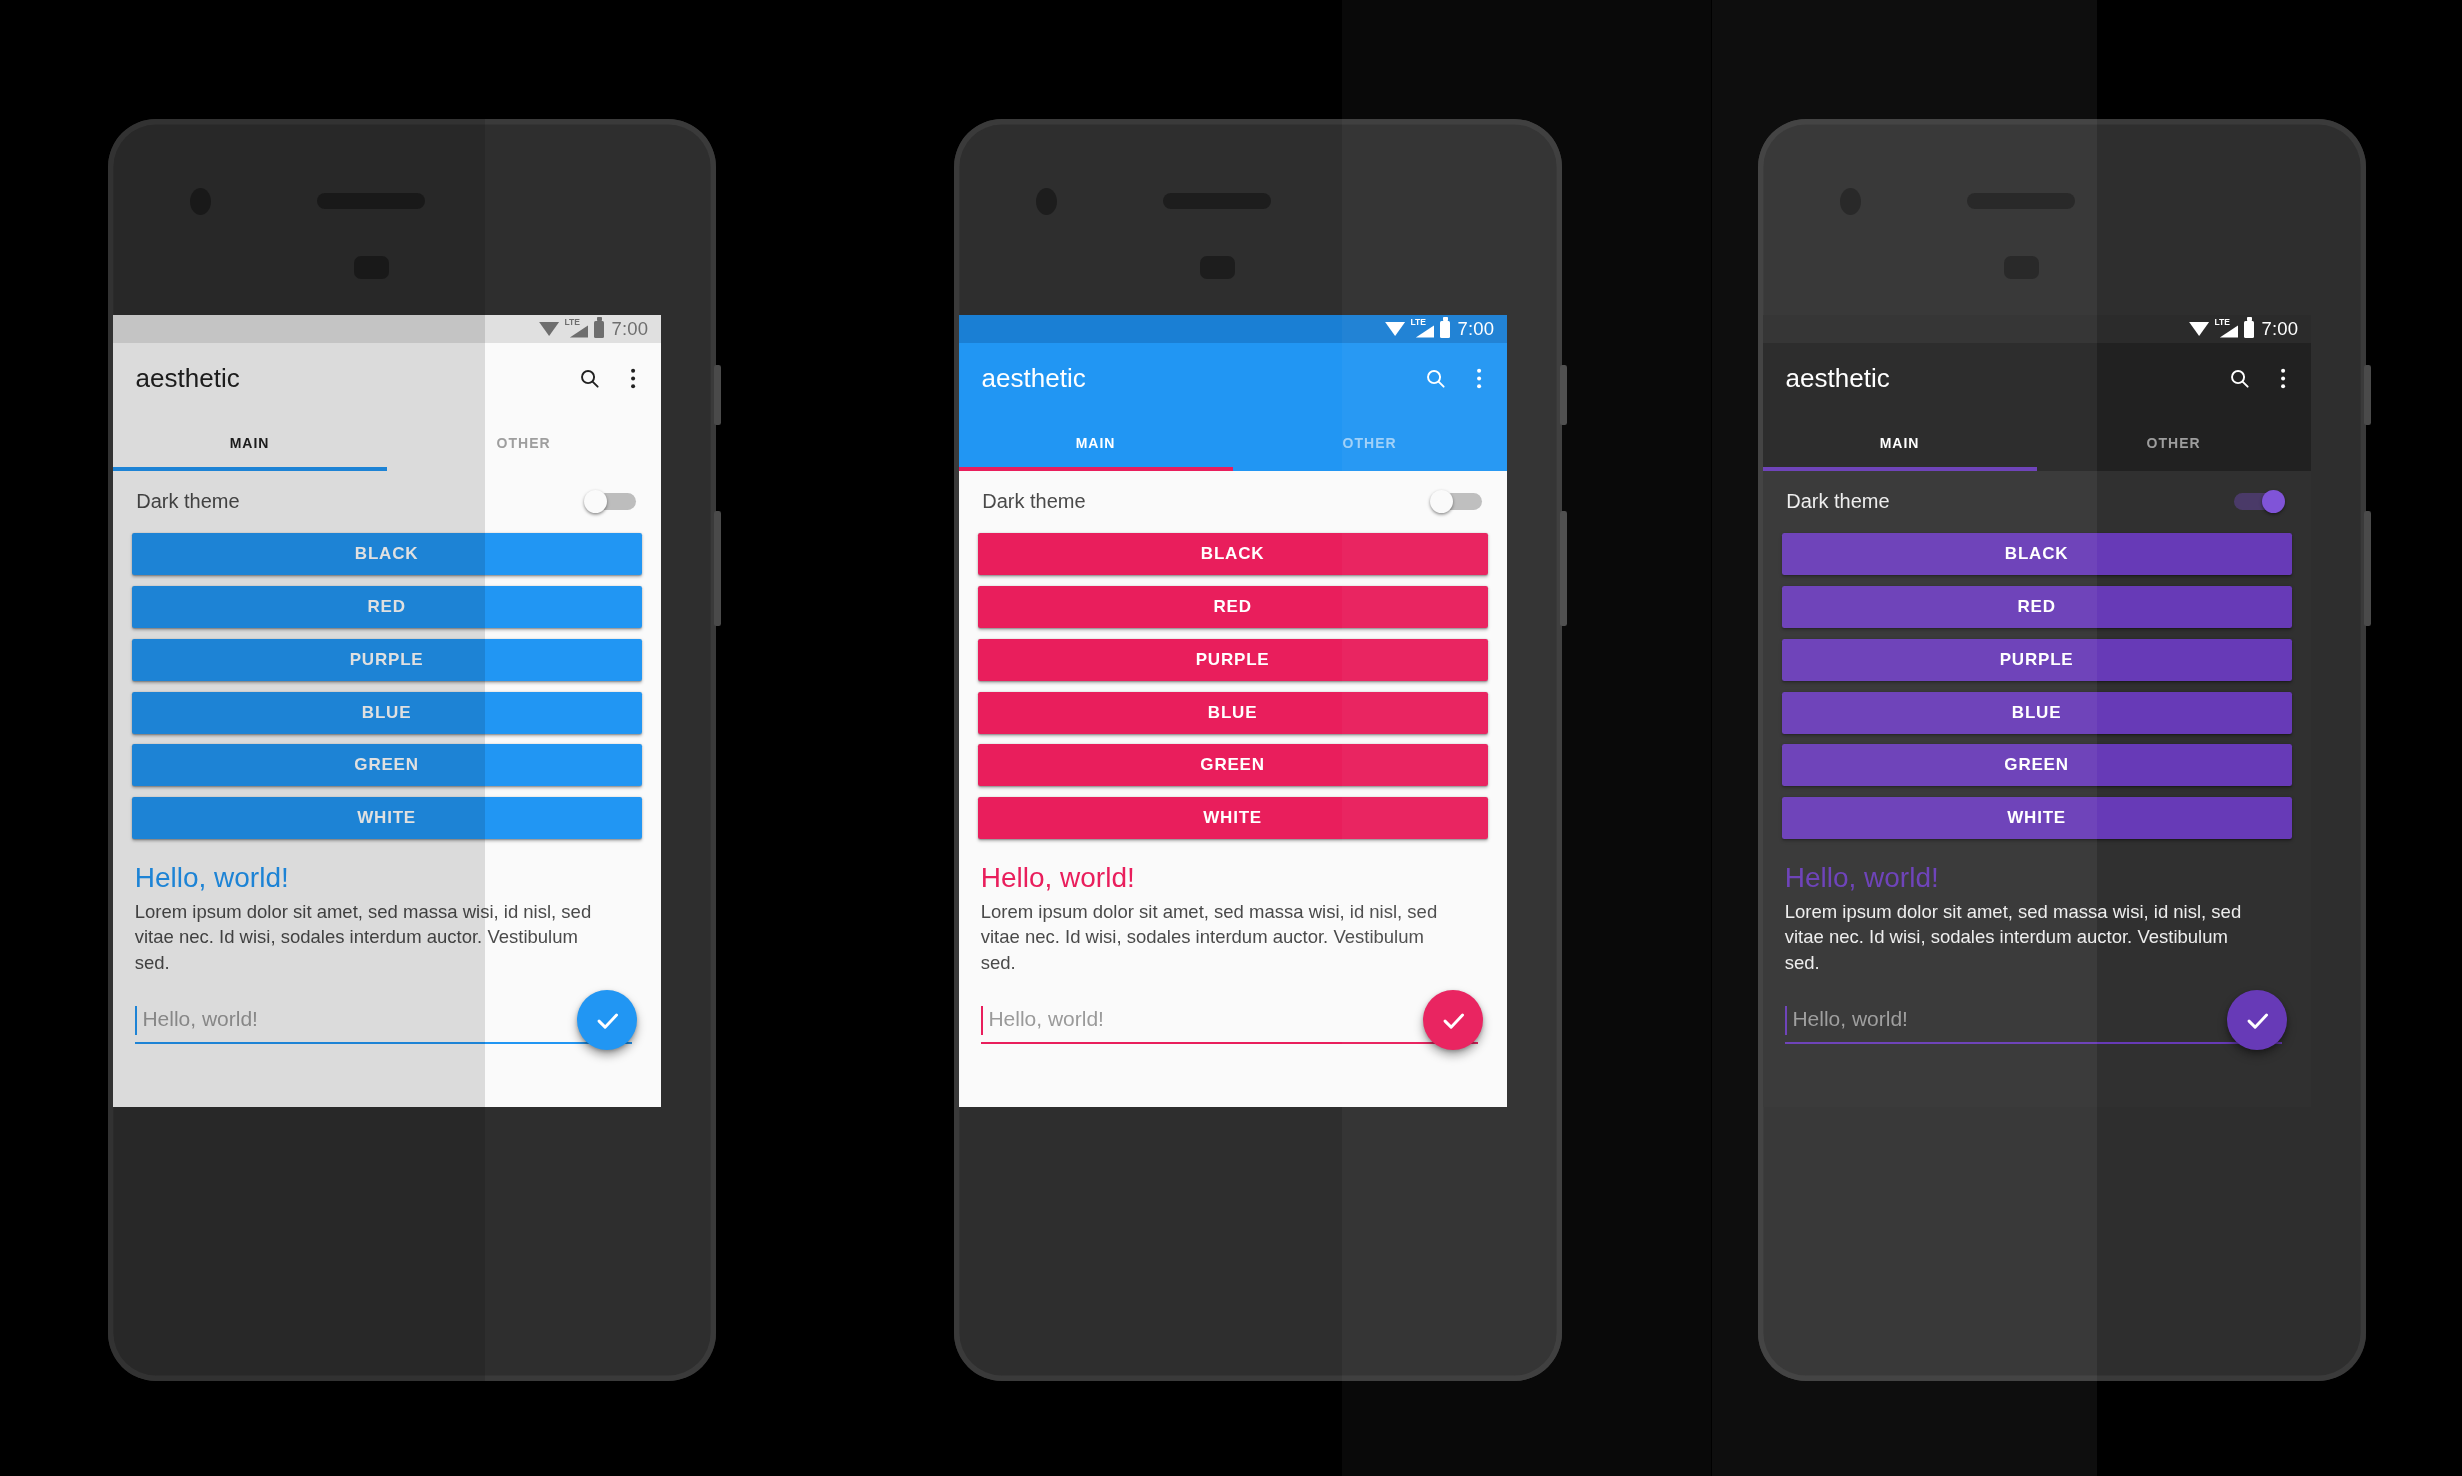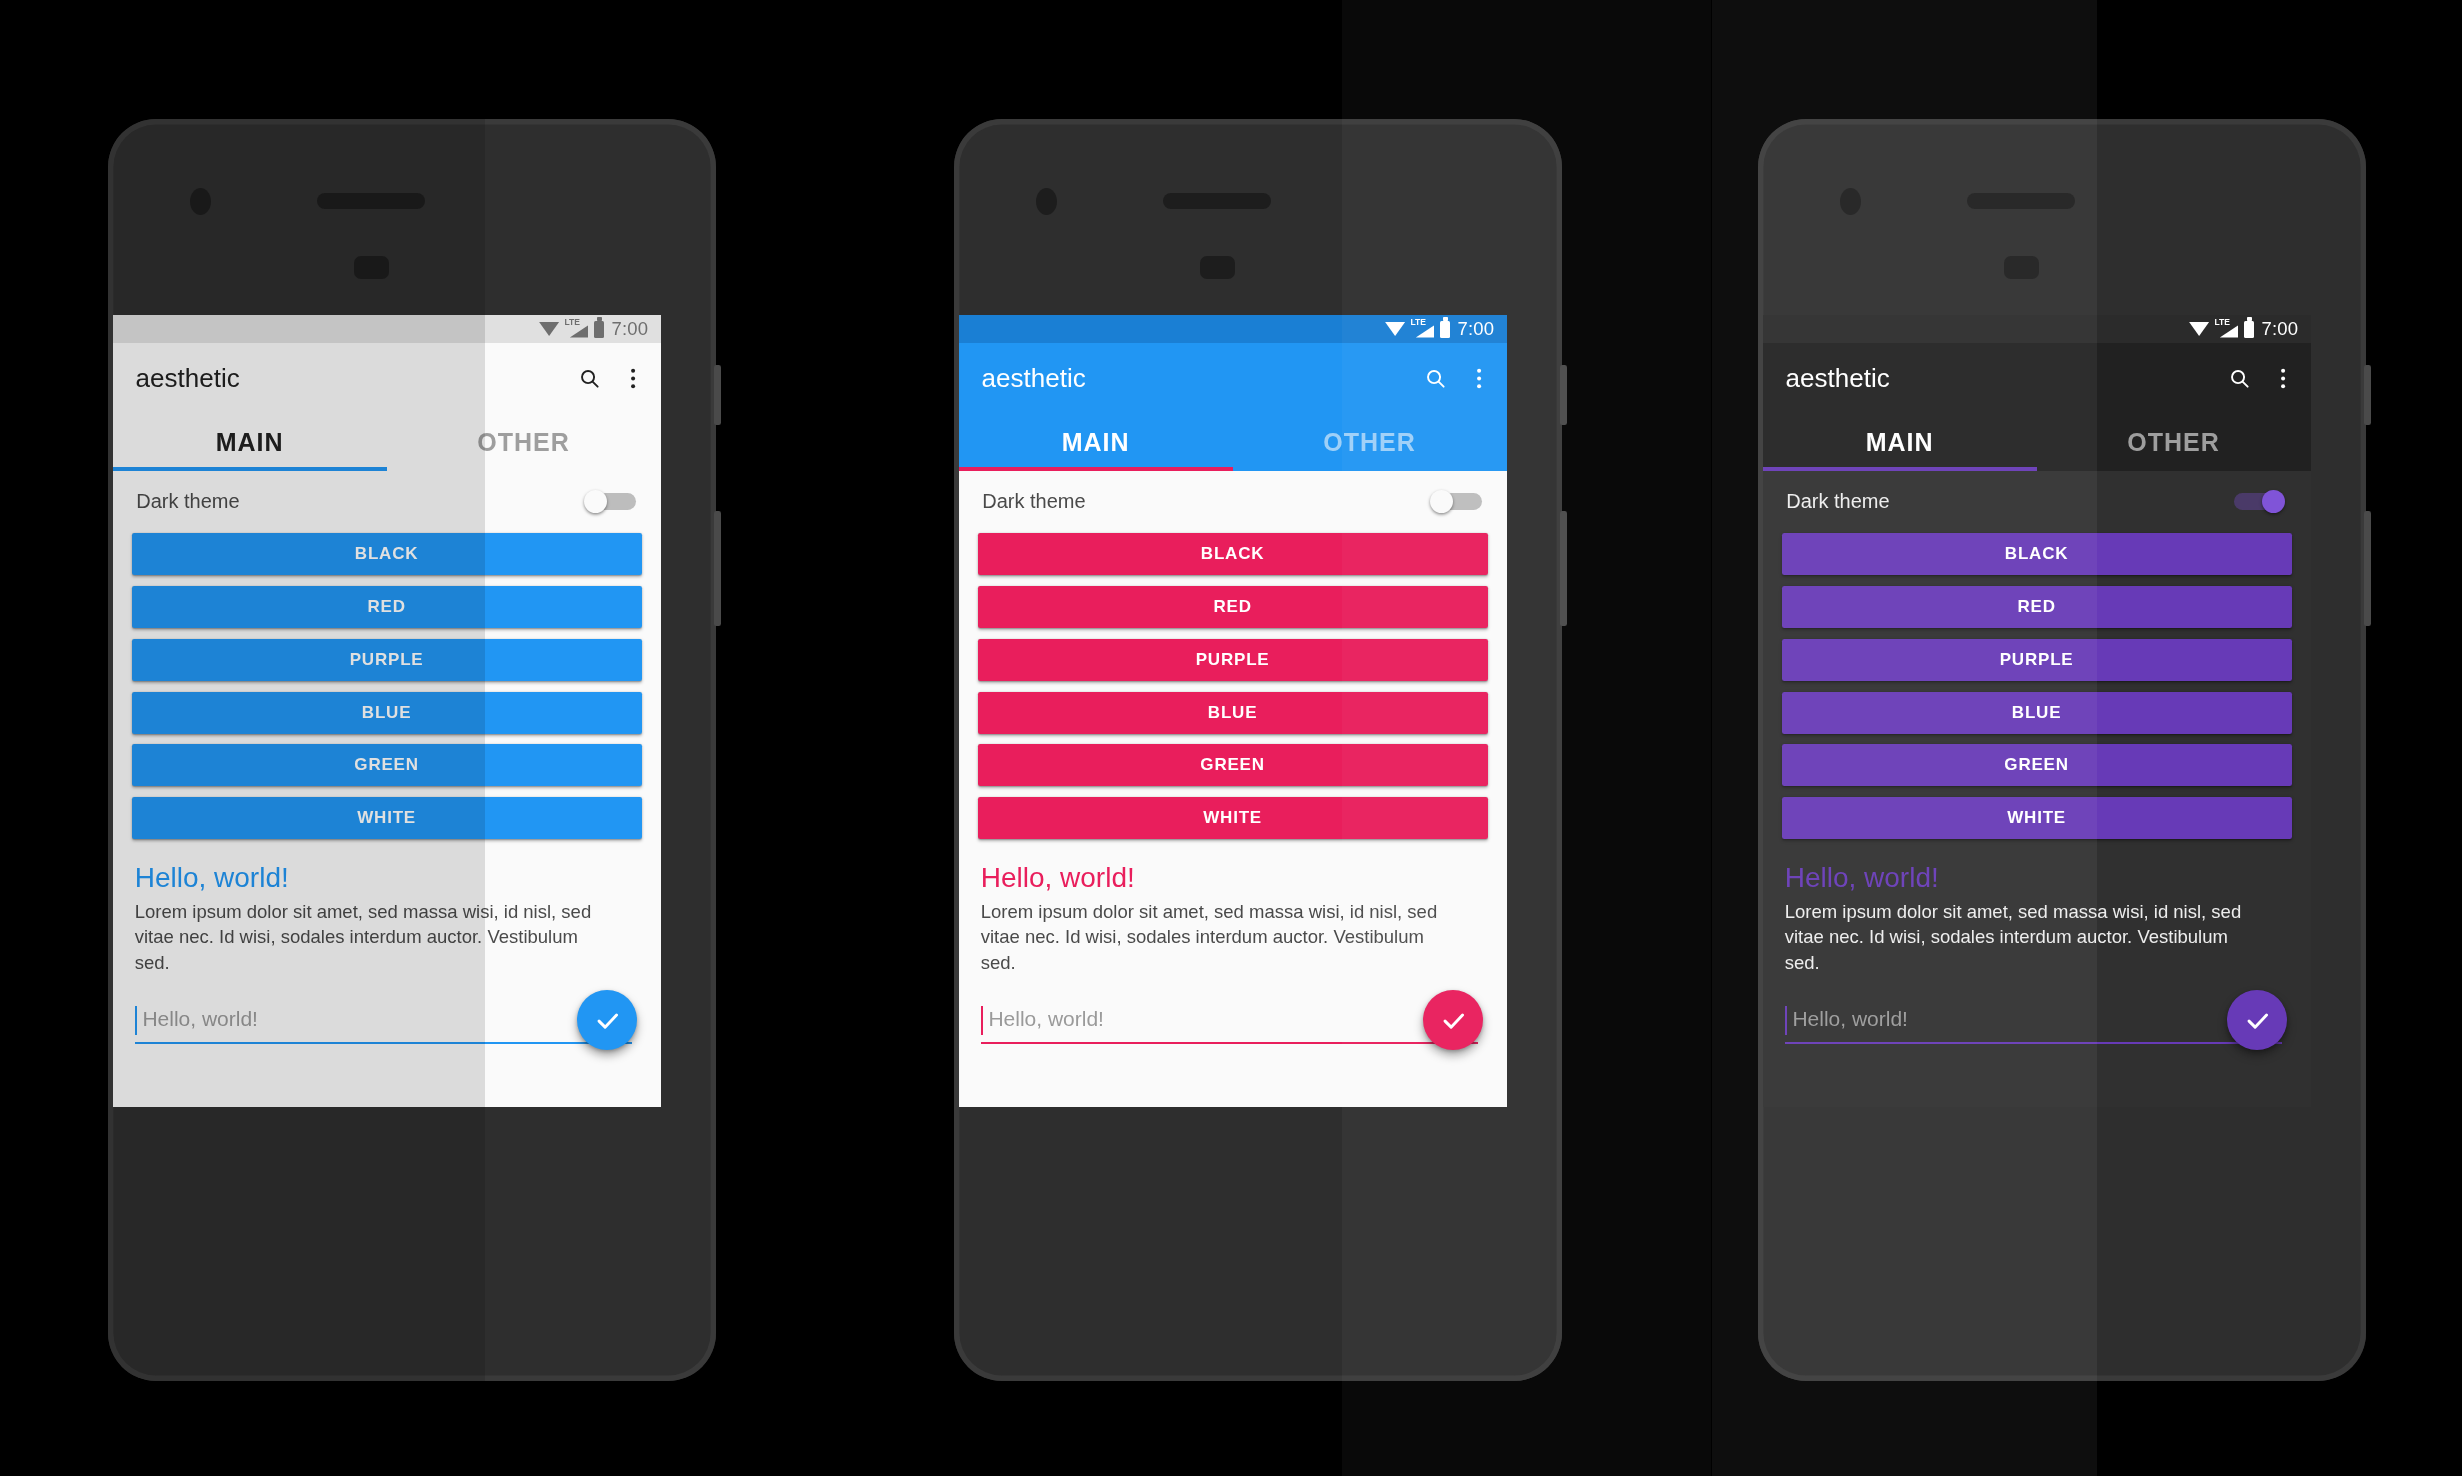--- a/index.html
+++ b/index.html
@@ -140,21 +140,21 @@
   .tabs {
     height: 57px;
     display: flex;
     position: relative;
   }
   .tab {
     flex: 1;
     display: flex;
     align-items: center;
     justify-content: center;
-    font-size: 25px;
+    font-size: 14px;
     font-weight: 700;
     letter-spacing: 1px;
   }
   .tab-indicator {
     position: absolute;
     bottom: 0; left: 0;
     width: 50%;
     height: 3.8px;
   }
 

